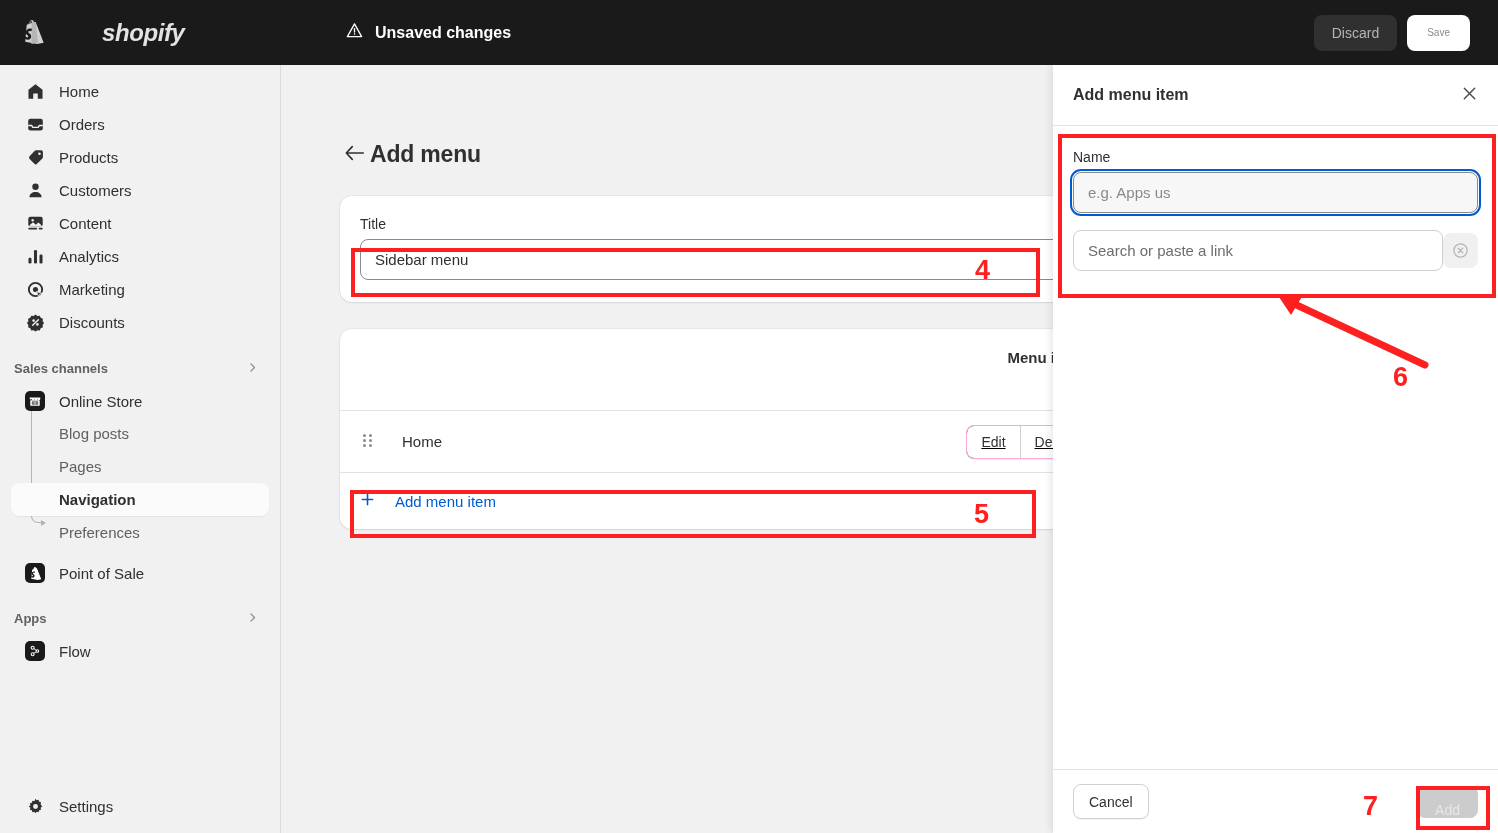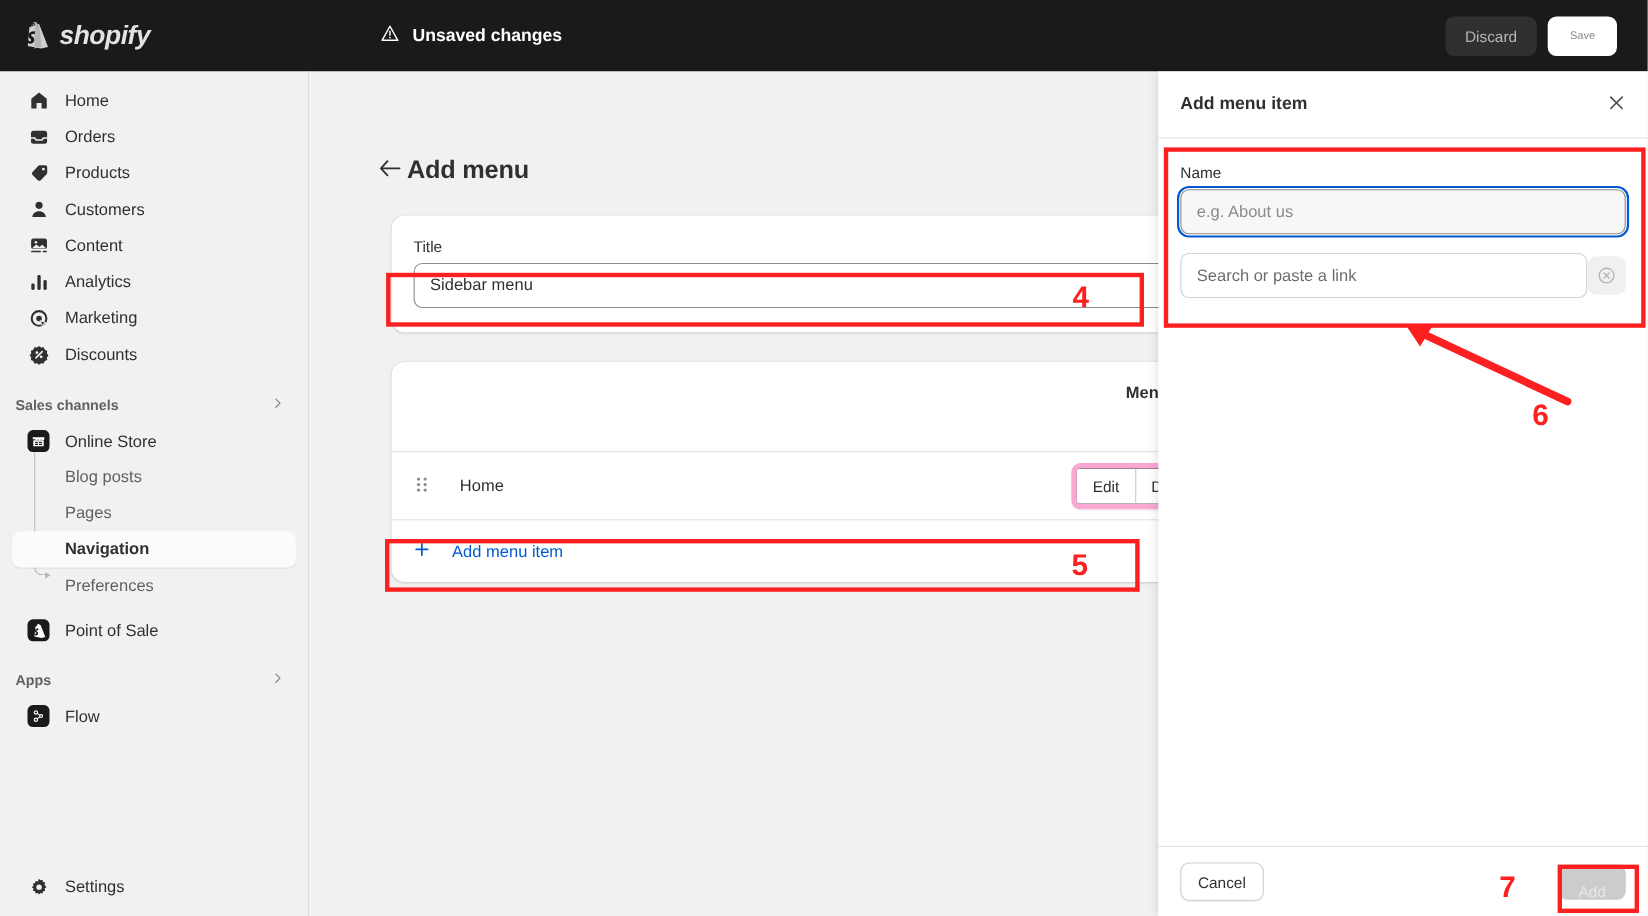--- a/index.html
+++ b/index.html
@@ -14,20 +14,21 @@
   
   .topbar {
     position: absolute; top: 0; left: 0; width: 1498px; height: 65px;
     background: #1a1a1a; display: flex; align-items: center;
   }
   .logo-wrap { display: flex; align-items: center; gap: 9px; margin-left: 21px; }
   .logo-mark { width: 24px; height: 26px; display: block; }
   .logo-text {
     color: #e3e3e3; font-size: 24px; font-weight: bold; font-style: italic;
     letter-spacing: -0.4px;
+    margin-left: 48px;
   }
   .unsaved {
     position: absolute; left: 345px; top: 0; height: 65px;
     display: flex; align-items: center; gap: 11px;
   }
   .unsaved-label { color: #ffffff; font-size: 16px; font-weight: bold; }
   .topbar-actions {
     position: absolute; right: 28px; top: 0; height: 65px;
     display: flex; align-items: center; gap: 10px;
   }
@@ -106,21 +107,21 @@
   .page-head {
     display: flex; align-items: center; gap: 4px;
     margin: 76px 0 0 63px;
   }
   .back-arrow { font-size: 22px; color: #303030; cursor: pointer; line-height: 1; }
   .page-title { font-size: 23px; font-weight: bold; color: #303030; letter-spacing: -0.2px; }
 
   .card {
     background: #ffffff; border-radius: 12px;
     box-shadow: 0 1px 2px rgba(0,0,0,.08), 0 0 0 1px rgba(0,0,0,.04);
-    margin-left: 75px; width: 770px;
+    margin-left: 59px; width: 770px;
   }
   .card-title-wrap { padding: 20px 20px 0 20px; }
   .field-label { font-size: 14px; color: #303030; margin-bottom: 7px; }
   .text-input {
     height: 41px; width: 100%; border: 1px solid #8a8a8a; border-radius: 8px;
     background: #ffffff; display: flex; align-items: center; padding: 0 14px;
     font-size: 15px; color: #303030;
   }
   .card-title-card { margin-top: 28px; padding-bottom: 22px; }
 
@@ -129,23 +130,23 @@
   .card-items-head .h { font-size: 15px; font-weight: bold; color: #303030; }
   .menu-row {
     display: flex; align-items: center; height: 62px;
     padding: 0 20px; border-bottom: 1px solid #e3e3e3;
   }
   .drag-handle { width: 10px; height: 16px; display: grid;
     grid-template-columns: 3px 3px; grid-template-rows: 3px 3px 3px;
     gap: 2px 3px; cursor: grab; margin-left: 3px; }
   .drag-handle i { background: #8a8a8a; border-radius: 50%; display: block; width: 3px; height: 3px; }
   .menu-row-label { font-size: 15px; color: #303030; margin-left: 29px; }
-  .row-actions { margin-left: auto; display: flex; border: 5px solid #f9a8d4;
+  .row-actions { margin-left: auto; display: flex; border: 1px solid #f9a8d4;
     border-radius: 8px; overflow: hidden; background: #0f172a;
-    box-shadow: 0 1px 1px rgba(0,0,0,.05); }
+    box-shadow: 0 1px 1px rgba(0,0,0,.05); text-decoration: underline; }
   .row-actions button {
     height: 32px; padding: 0 14px; border: none; background: #fff;
     font-size: 14px; color: #303030; font-family: inherit; cursor: pointer;
   }
   .row-actions button + button { border-left: 1px solid #d0d0d0; }
   .add-row {
     display: flex; align-items: center; height: 56px; padding: 0 20px;
     border-bottom-left-radius: 12px; border-bottom-right-radius: 12px;
     cursor: pointer;
   }
@@ -465,21 +466,21 @@
       <span class="panel-close">
         <svg width="17" height="17" viewBox="0 0 18 18">
             <path d="M3.5 3.5l11 11M14.5 3.5l-11 11" stroke="#4a4a4a" stroke-width="1.5" stroke-linecap="round"></path>
           </svg>
       </span>
     </div>
 
     <div class="panel-body">
       <div class="field-label">Name</div>
       <div class="name-input">
-        <span>e.g. About us</span>
+        <span>e.g. Apps us</span>
       </div>
 
       <div class="link-row">
         <div class="link-input">
           <span>Search or paste a link</span>
         </div>
         <span class="clear-btn">
           <svg width="19" height="19" viewBox="0 0 20 20">
             <circle cx="10" cy="10" r="7" stroke="#b5b5b5" stroke-width="1.3" fill="none"></circle>
             <path d="M7.6 7.6l4.8 4.8M12.4 7.6l-4.8 4.8" stroke="#b5b5b5" stroke-width="1.3" stroke-linecap="round"></path>

